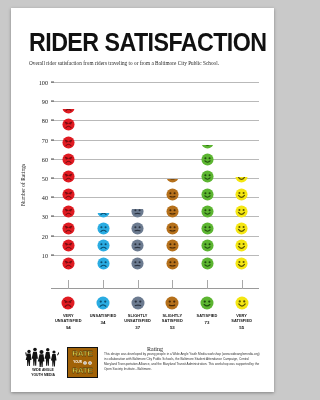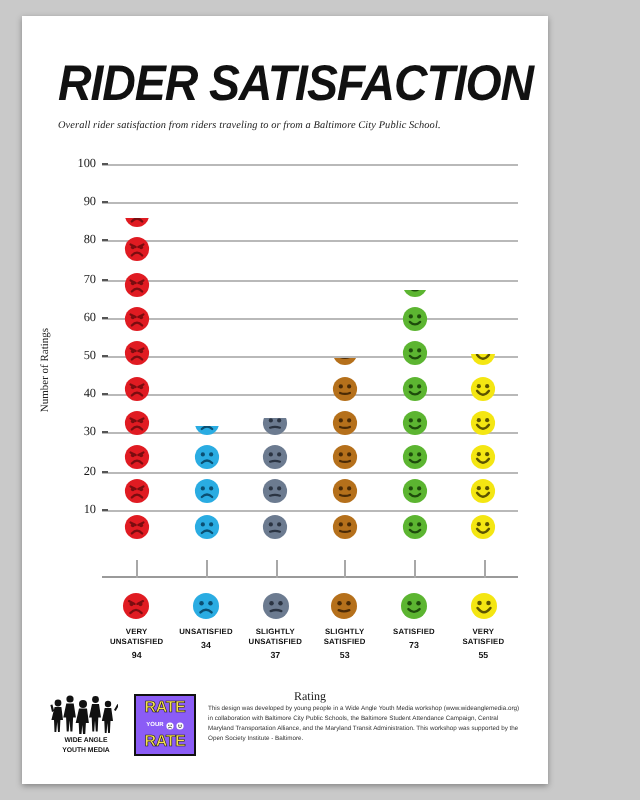--- a/index.html
+++ b/index.html
@@ -16,21 +16,21 @@
     position: absolute;
     left: 11px;
     top: 8px;
     width: 263px;
     height: 384px;
     background: #ffffff;
     box-shadow: 0 1px 3px rgba(0,0,0,0.35);
   }
 
   
-  #header { padding: 22px 18px 0 18px; font-style: italic; }
+  #header { padding: 22px 18px 0 18px; }
 
   #poster-title {
     font-family: "Liberation Sans Narrow", "Liberation Sans", sans-serif;
     font-weight: bold;
     font-size: 25px;
     letter-spacing: -0.6px;
     color: #111111;
     line-height: 1;
     transform: scaleX(0.93);
     transform-origin: left center;
@@ -191,21 +191,21 @@
     font-weight: bold;
     font-size: 3.4px;
     line-height: 1.25;
     color: #111;
     margin-top: 1px;
   }
 
   #rate-logo {
     width: 31px; height: 31px;
     flex: 0 0 auto;
-    background: #8b5cf6;
+    background: #a16207;
     border: 1.3px solid #111;
     position: relative;
     padding: 2px 1px;
     display: flex;
     flex-direction: column;
     align-items: center;
     justify-content: space-between;
   }
   .rate-word {
     font-family: "Liberation Sans", sans-serif;

